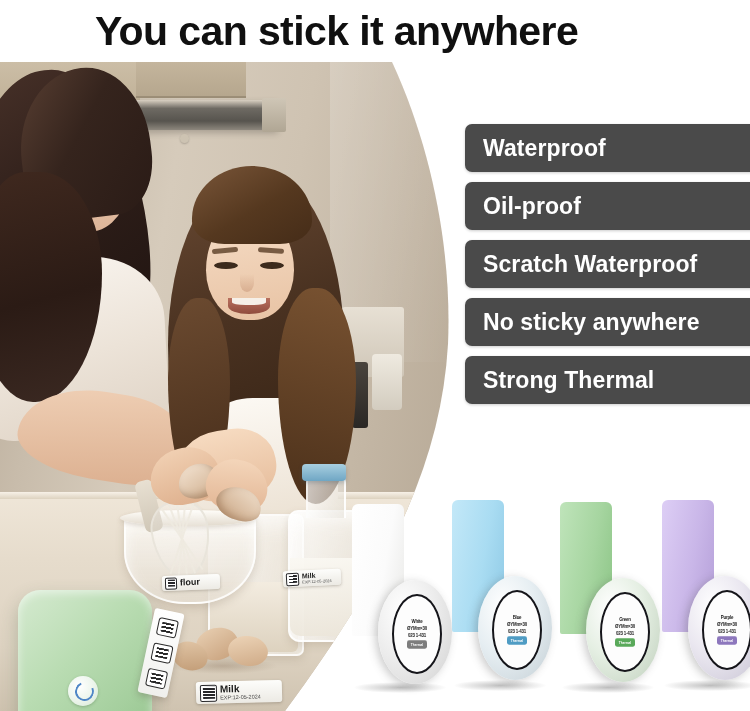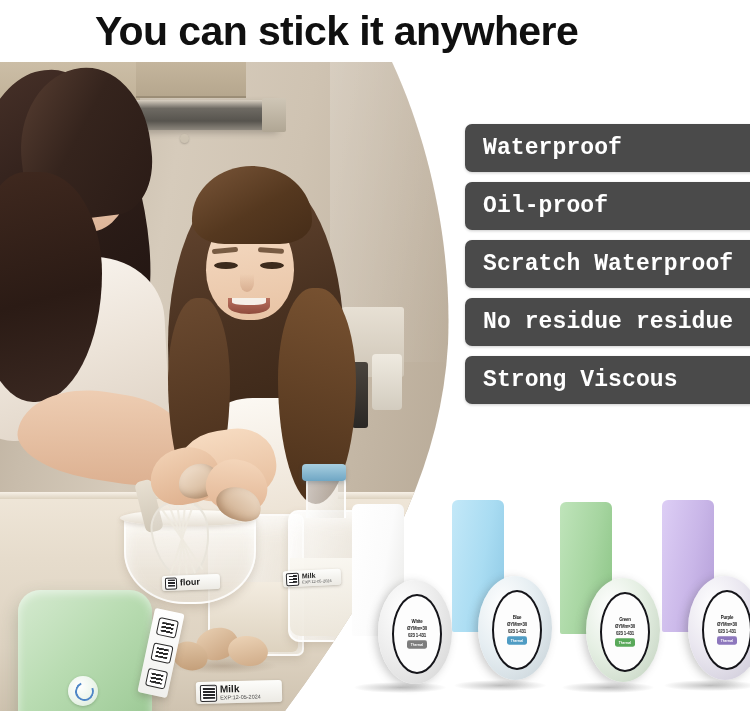--- a/index.html
+++ b/index.html
@@ -264,21 +264,21 @@
   
   .features{position:absolute;left:465px;top:124px;width:300px;z-index:30;}
   .badge{
     height:48px;margin-bottom:10px;border-radius:7px;
     background:#4a4a4a;
     display:flex;align-items:center;
     padding-left:18px;
     box-shadow:0 1px 3px rgba(0,0,0,.2);
   }
   .badge span{color:#fff;font-size:23px;font-weight:bold;letter-spacing:.1px;
-    white-space:nowrap;font-family:Liberation Mono, monospace;}
+    white-space:nowrap;}
 
   
   .rolls{position:absolute;left:0;top:0;width:750px;height:711px;z-index:20;pointer-events:none;}
   .roll{position:absolute;pointer-events:auto;}
   .roll .tail{position:absolute;left:0;top:0;width:52px;height:132px;border-radius:6px 6px 2px 2px;}
   .roll .disc{position:absolute;width:74px;height:104px;border-radius:50%;
     box-shadow:-3px 2px 8px rgba(90,90,90,.3);}
   .roll .ring{position:absolute;width:46px;height:76px;border-radius:50%;
     border:2.5px solid #15151a;background:#fdfdfd;
     display:flex;flex-direction:column;align-items:center;justify-content:center;gap:2.5px;}
@@ -419,24 +419,24 @@
     <div class="badge">
       <span>Waterproof</span>
     </div>
     <div class="badge">
       <span>Oil-proof</span>
     </div>
     <div class="badge">
       <span>Scratch Waterproof</span>
     </div>
     <div class="badge">
-      <span>No residue residue</span>
+      <span>No sticky anywhere</span>
     </div>
     <div class="badge">
-      <span>Strong Viscous</span>
+      <span>Strong Thermal</span>
     </div>
   </div>
 
   <div class="rolls">
 
     <div class="roll r1">
       <div class="shadow" style="left:2px;top:178px;width:92px;"></div>
       <div class="tail" style="background:linear-gradient(100deg,#ffffff 0%,#fbfbfb 58%,#e9e9e7 100%);"></div>
       <div class="disc" style="left:26px;top:76px;background:radial-gradient(ellipse at 34% 30%,#ffffff 0%,#ededed 46%,#d2d2d2 100%);"></div>
       <div class="ring" style="left:40px;top:90px;">

